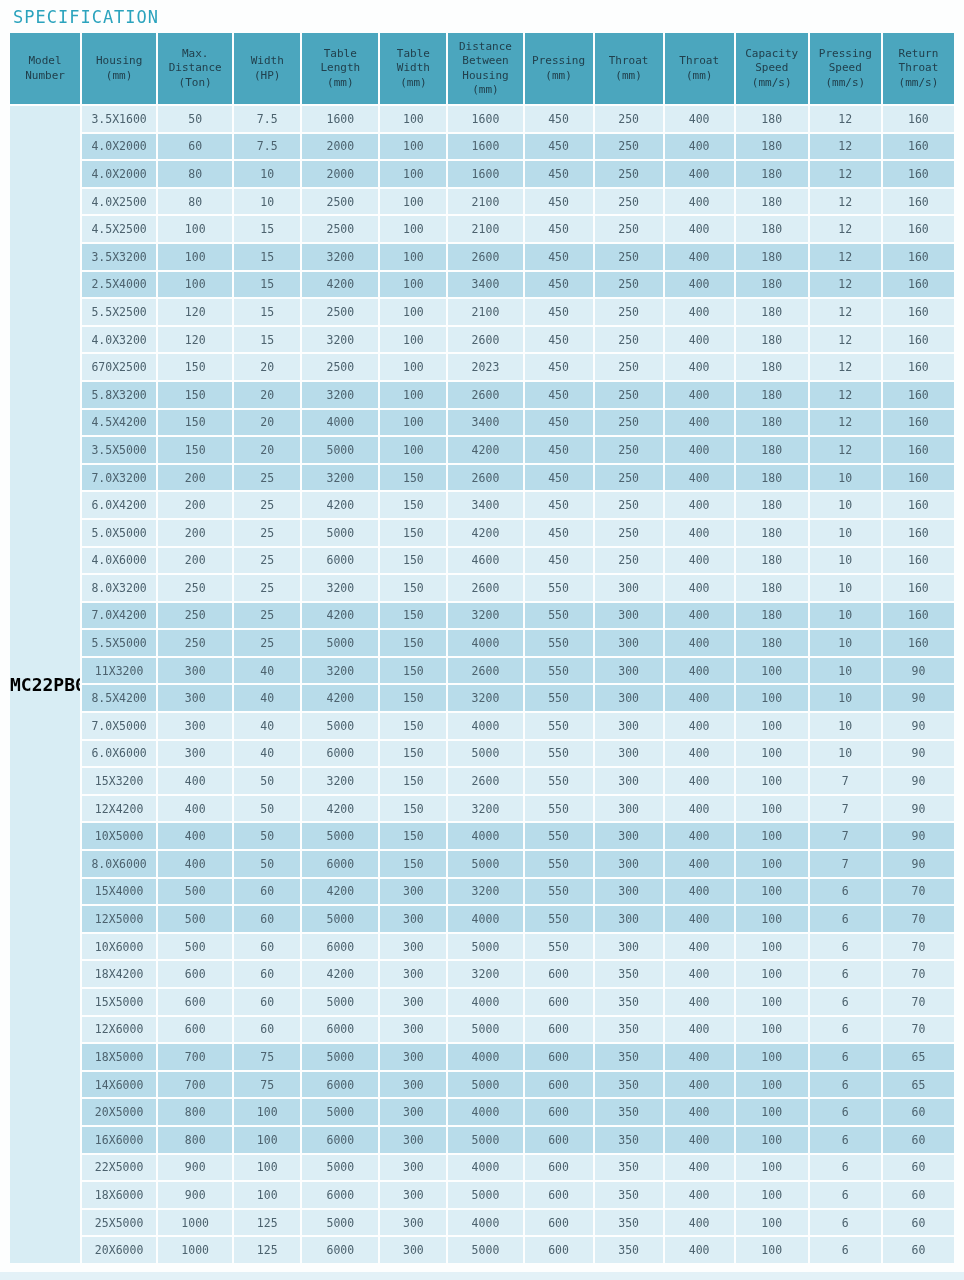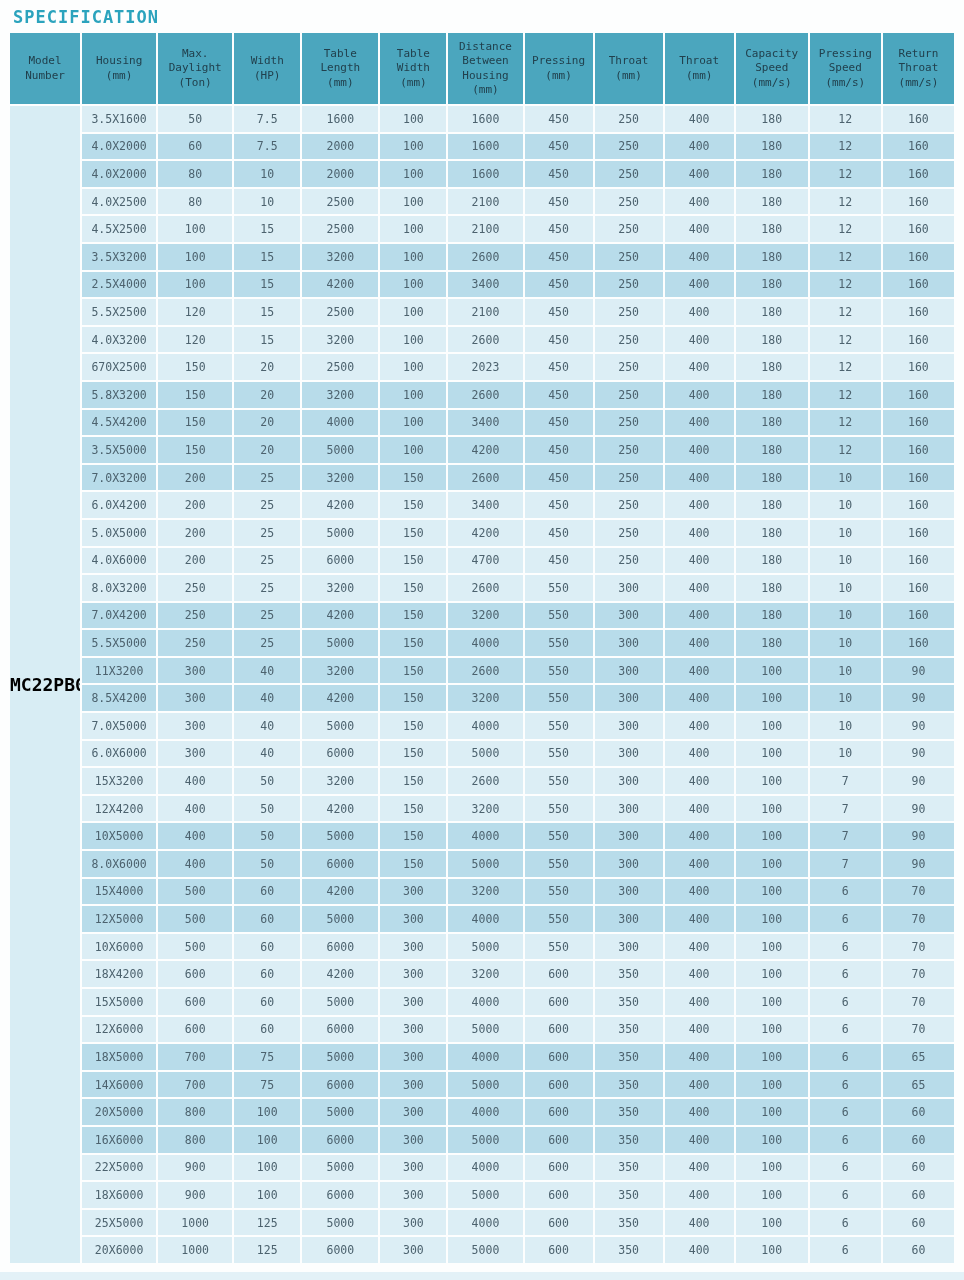--- a/index.html
+++ b/index.html
@@ -17,21 +17,21 @@
   html,body{width:964px;}
   body{
     position:relative;
     min-height:1280px;
     background:var(--page-bg);
     font-family:"DejaVu Sans Mono","Liberation Mono",monospace;
   }
   .page-title{
     margin:7px 0 0 13px;
     font-size:17px;
-    font-weight:bold;
+    font-weight:normal;
     letter-spacing:1px;
     color:var(--title-color);
   }
   table.spec{
     table-layout:fixed;
     width:948px;
     margin:4px 8px 0 8px;
     border-collapse:separate;
     border-spacing:2px;
     background:transparent;
@@ -91,21 +91,21 @@
       <col style="width:71px">
     <col style="width:71px">
   </colgroup>
   <thead>
     <tr>
         <th>Model
 Number</th>
         <th>Housing
 (mm)</th>
         <th>Max.
-Daylight
+Distance
 (Ton)</th>
         <th>Width
 (HP)</th>
         <th>Table
 Length
 (mm)</th>
         <th>Table
 Width
 (mm)</th>
         <th>Distance
@@ -354,21 +354,21 @@
         <td>180</td>
         <td>10</td>
         <td>160</td>
       </tr>
       <tr class="light">
         <td>4.0X6000</td>
         <td>200</td>
         <td>25</td>
         <td>6000</td>
         <td>150</td>
-        <td>4700</td>
+        <td>4600</td>
         <td>450</td>
         <td>250</td>
         <td>400</td>
         <td>180</td>
         <td>10</td>
         <td>160</td>
       </tr>
       <tr class="light">
         <td>8.0X3200</td>
         <td>250</td>

